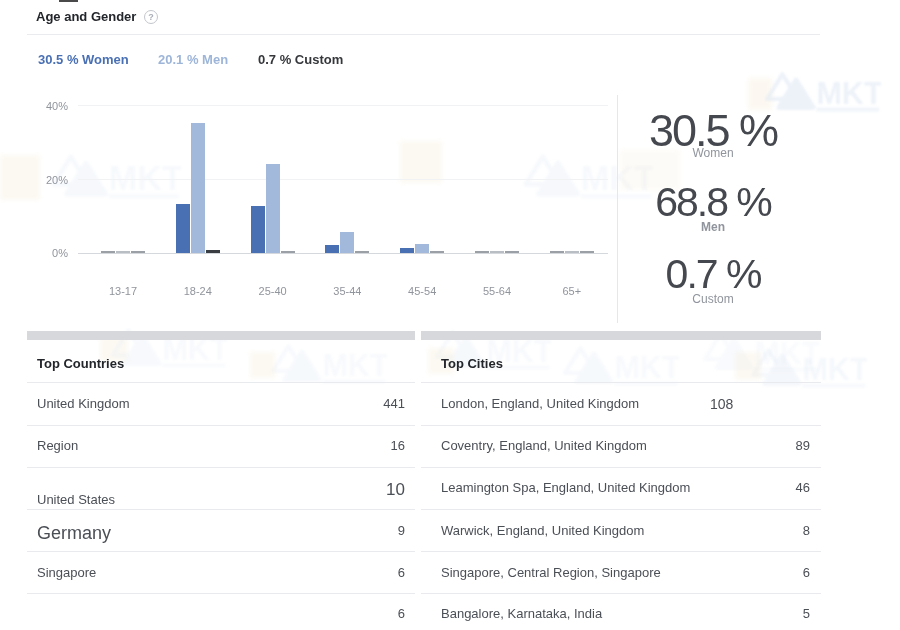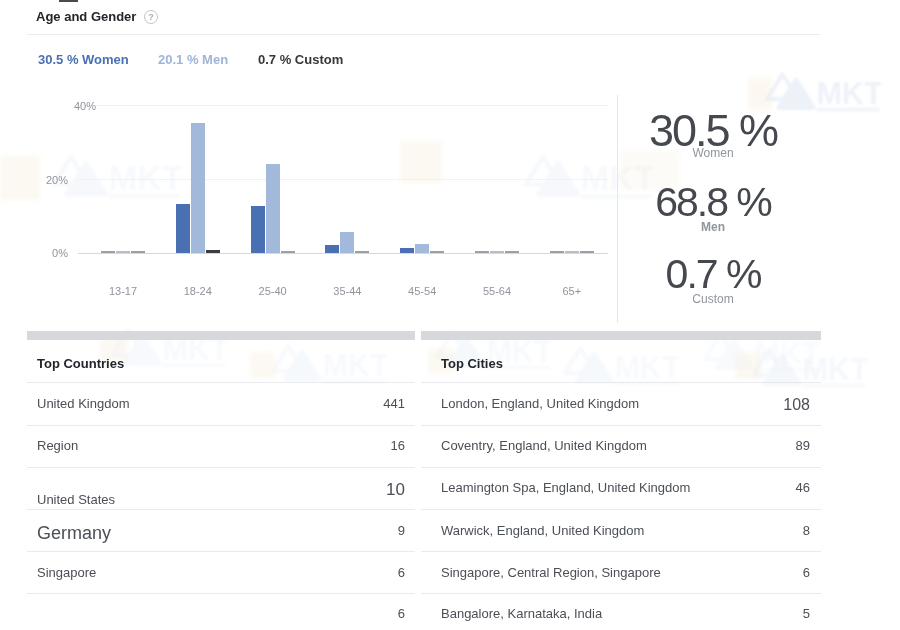--- a/index.html
+++ b/index.html
@@ -84,21 +84,21 @@
 <div class="abs" style="left:27px;top:34px;width:793px;height:1px;background:#e9ebee;"></div>
 
 <div class="abs" style="left:38px;top:52px;font-size:13px;font-weight:bold;color:#4a70b4;">30.5 % Women</div>
 <div class="abs" style="left:158px;top:52px;font-size:13px;font-weight:bold;color:#9db5d8;">20.1 % Men</div>
 <div class="abs" style="left:258px;top:52px;font-size:13px;font-weight:bold;color:#35373b;">0.7 % Custom</div>
 
 <div class="abs" style="left:78px;top:105px;width:530px;height:1px;background:#f1f2f4;"></div>
 <div class="abs" style="left:78px;top:179px;width:530px;height:1px;background:#f1f2f4;"></div>
 <div class="abs" style="left:78px;top:253px;width:530px;height:1px;background:#d5d8dd;"></div>
 
-<div class="abs gray" style="left:0;top:100px;width:68px;text-align:right;font-size:11px;padding-left:28px;">40%</div>
+<div class="abs gray" style="left:0;top:100px;width:68px;text-align:right;font-size:11px;">40%</div>
 <div class="abs gray" style="left:0;top:174px;width:68px;text-align:right;font-size:11px;">20%</div>
 <div class="abs gray" style="left:0;top:247px;width:68px;text-align:right;font-size:11px;">0%</div>
 
 <div id="bars">
     <div class="abs" style="left:101.0px;top:251.0px;width:14px;height:2.0px;background:#9b9fa6;"></div>
     <div class="abs" style="left:116.0px;top:251.0px;width:14px;height:2.0px;background:#b9bdc4;"></div>
     <div class="abs" style="left:131.0px;top:251.0px;width:14px;height:2.0px;background:#9b9fa6;"></div>
     <div class="abs" style="left:175.8px;top:203.9px;width:14px;height:49.1px;background:#4a70b4;"></div>
     <div class="abs" style="left:190.8px;top:123.0px;width:14px;height:130.0px;background:#a3b9dc;"></div>
     <div class="abs" style="left:205.8px;top:250.0px;width:14px;height:3.0px;background:#3a3d42;"></div>
@@ -143,21 +143,21 @@
 
 <div class="abs hdr" style="left:37px;top:356px;">Top Countries</div>
 <div class="abs hdr" style="left:441px;top:356px;">Top Cities</div>
 
 <div id="tables">
     <div class="abs" style="left:27px;top:382px;width:388px;height:1px;background:#e8eaed;"></div>
     <div class="abs" style="left:421px;top:382px;width:400px;height:1px;background:#e8eaed;"></div>
     <div class="abs" style="left:37px;top:395.75px;font-size:13px;color:#4b4f56;">United Kingdom</div>
     <div class="abs" style="left:305px;top:395.75px;width:100px;text-align:right;font-size:13px;color:#4b4f56;">441</div>
     <div class="abs" style="left:441px;top:395.75px;font-size:13px;color:#4b4f56;">London, England, United Kingdom</div>
-    <div class="abs" style="left:710px;top:395.75px;width:100px;text-align:right;font-size:16px;color:#4b4f56;">108</div>
+    <div class="abs" style="left:710px;top:395.75px;width:100px;font-size:14px;color:#4b4f56;">108</div>
     <div class="abs" style="left:27px;top:424.5px;width:388px;height:1px;background:#e8eaed;"></div>
     <div class="abs" style="left:421px;top:424.5px;width:400px;height:1px;background:#e8eaed;"></div>
     <div class="abs" style="left:37px;top:438px;font-size:13px;color:#4b4f56;">Region</div>
     <div class="abs" style="left:305px;top:438px;width:100px;text-align:right;font-size:13px;color:#4b4f56;">16</div>
     <div class="abs" style="left:441px;top:438px;font-size:13px;color:#4b4f56;">Coventry, England, United Kingdom</div>
     <div class="abs" style="left:710px;top:438px;width:100px;text-align:right;font-size:13px;color:#4b4f56;">89</div>
     <div class="abs" style="left:27px;top:466.5px;width:388px;height:1px;background:#e8eaed;"></div>
     <div class="abs" style="left:421px;top:466.5px;width:400px;height:1px;background:#e8eaed;"></div>
     <div class="abs" style="left:37px;top:480.25px;font-size:13px;color:#4b4f56;margin-top:12px;">United States</div>
     <div class="abs" style="left:305px;top:480.25px;width:100px;text-align:right;font-size:17px;color:#4b4f56;">10</div>

